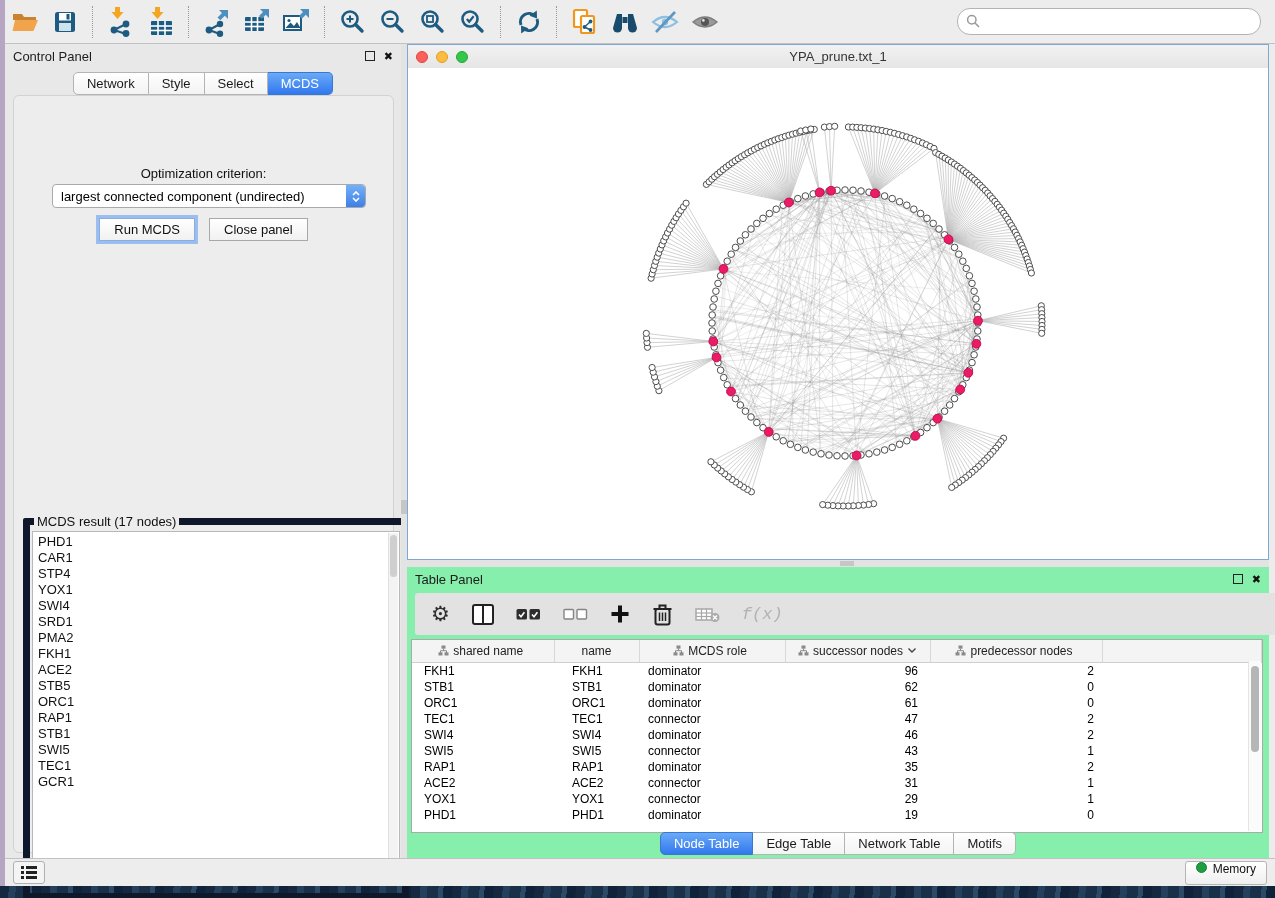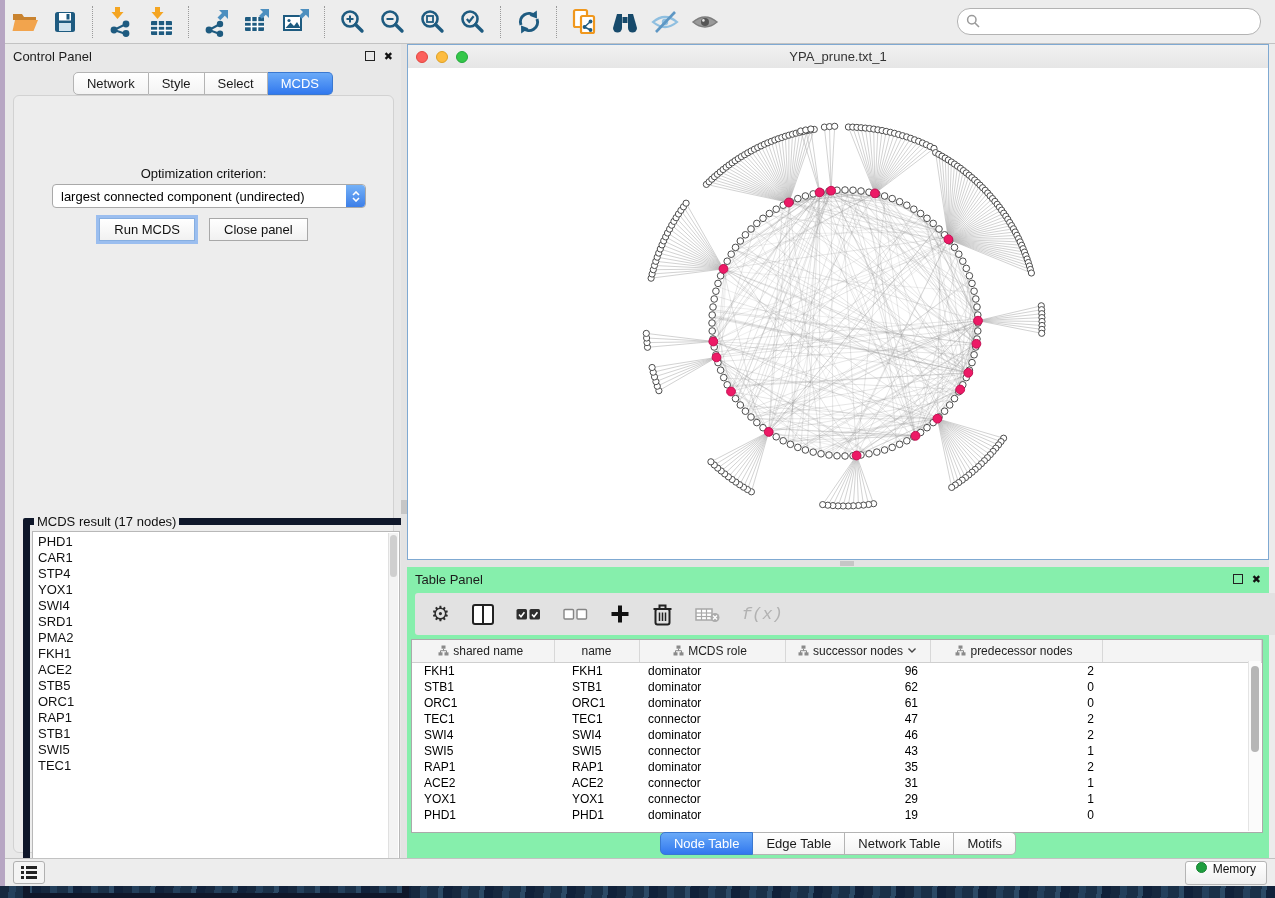--- a/index.html
+++ b/index.html
@@ -309,20 +309,21 @@
           <div class="mcds-item">SRD1</div>
           <div class="mcds-item">PMA2</div>
           <div class="mcds-item">FKH1</div>
           <div class="mcds-item">ACE2</div>
           <div class="mcds-item">STB5</div>
           <div class="mcds-item">ORC1</div>
           <div class="mcds-item">RAP1</div>
           <div class="mcds-item">STB1</div>
           <div class="mcds-item">SWI5</div>
           <div class="mcds-item">TEC1</div>
+          <div class="mcds-item">GCR1</div>
         </div>
     </fieldset>
   </div>
 </div>
 
 <div id="vsplit" class="abs">
     <div class="handle"></div>
   </div>
 
 <div id="net-window" class="abs">

